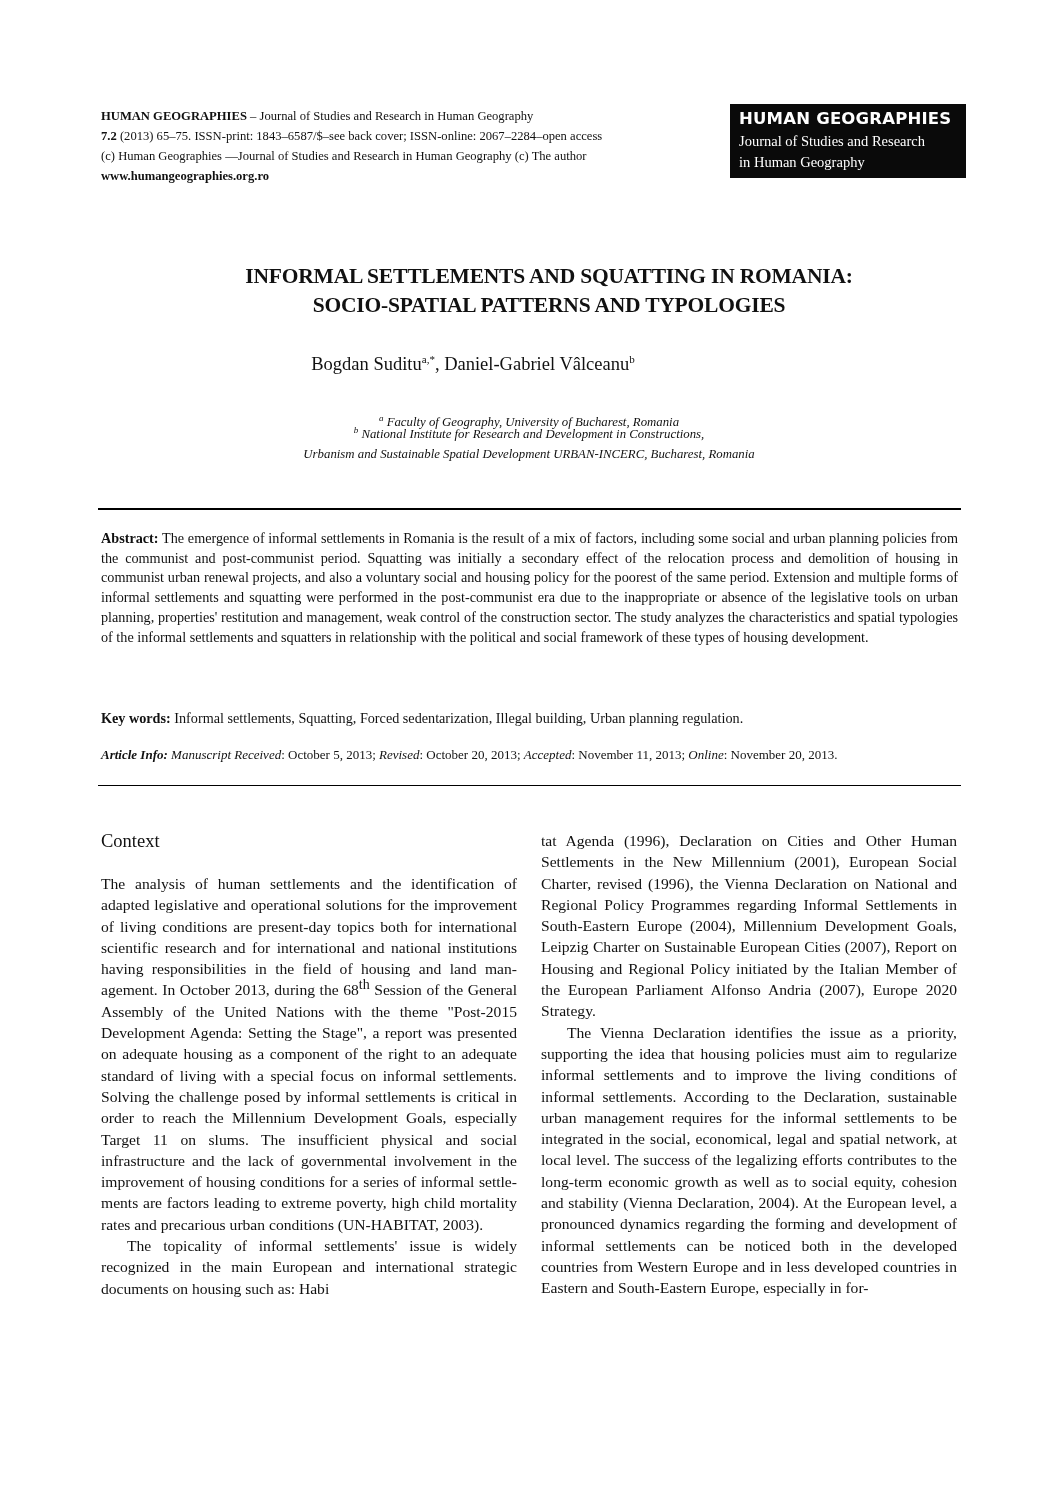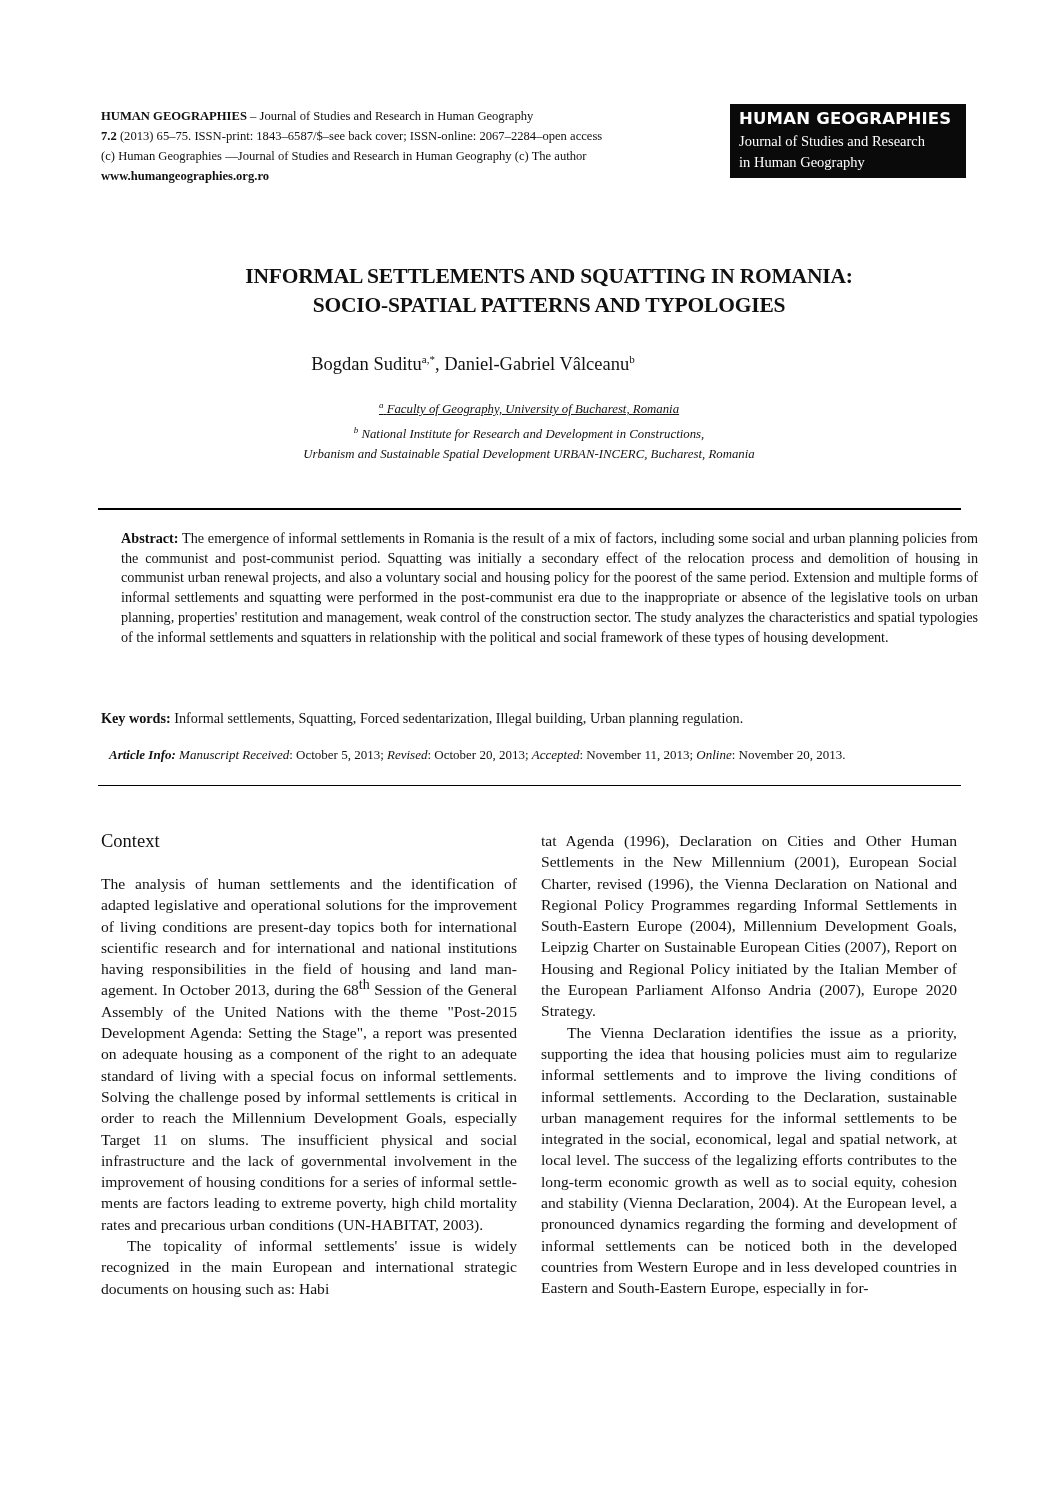--- a/index.html
+++ b/index.html
@@ -14,24 +14,24 @@
   .logo .sub { font-family: "Liberation Serif", serif; font-size: 14.5px; line-height: 21px; }
 
   .title { position: absolute; left: 0; width: 1058px; top: 262px; text-align: center; font-weight: bold; font-size: 21.5px; line-height: 29px; letter-spacing: -0.2px; margin-left: 20px; }
   .authors { position: absolute; left: 0; width: 946px; top: 347px; text-align: center; font-size: 18.5px; line-height: 24px; }
   .authors sup { font-size: 11px; }
   .aff { position: absolute; left: 0; width: 1058px; text-align: center; font-style: italic; font-size: 12.8px; line-height: 20px; }
   .aff sup { font-size: 9px; }
 
   .rule { position: absolute; left: 98px; width: 863px; background: #000; }
 
-  .abstract { position: absolute; left: 101px; top: 529px; width: 857px; font-size: 14.2px; line-height: 19.7px; text-align: justify; margin-left: 20px; }
+  .abstract { position: absolute; left: 101px; top: 529px; width: 857px; font-size: 14.2px; line-height: 19.7px; text-align: justify; }
   .abstract .lbl, .kw .lbl { font-weight: bold; }
   .kw { position: absolute; left: 101px; top: 708px; width: 857px; font-size: 14.2px; line-height: 20px; }
-  .info { position: absolute; left: 101px; top: 745px; width: 857px; font-size: 13px; line-height: 20px; white-space: nowrap; margin-left: 8px; }
+  .info { position: absolute; left: 101px; top: 745px; width: 857px; font-size: 13px; line-height: 20px; white-space: nowrap; }
   .info i { font-style: italic; }
 
   .sec { position: absolute; left: 101px; top: 829px; font-weight: normal; font-size: 18.5px; line-height: 24px; }
   .col { position: absolute; width: 416px; font-size: 15.6px; line-height: 21.3px; text-align: justify; hyphens: manual; }
   .col p { margin: 0; }
   .col p.ind { text-indent: 26px; }
   .col sup { font-size: 14px; line-height: 0; }
   .col-left { left: 101px; top: 873px; }
   .col-right { left: 541px; top: 830px; }
 </style>
@@ -53,21 +53,21 @@
 
 <div class="title">
   <div>INFORMAL SETTLEMENTS AND SQUATTING IN ROMANIA:</div>
   <div>SOCIO-SPATIAL PATTERNS AND TYPOLOGIES</div>
 </div>
 
 <div class="authors">
   <span>Bogdan Suditu</span><sup>a,*</sup><span>, </span><span>Daniel-Gabriel Vâlceanu</span><sup>b</sup>
 </div>
 
-<div class="aff" style="top:395px;text-decoration:underline;">
+<div class="aff" style="top:408px;">
   <sup>a</sup> <span>Faculty of Geography, University of Bucharest, Romania</span>
 </div>
 <div class="aff" style="top:420px;">
   <div><sup>b</sup> <span>National Institute for Research and Development in Constructions,</span></div>
   <div>Urbanism and Sustainable Spatial Development URBAN-INCERC, Bucharest, Romania</div>
 </div>
 
 <div class="rule" style="top:508px; height:2px;"></div>
 
 <div class="abstract">

